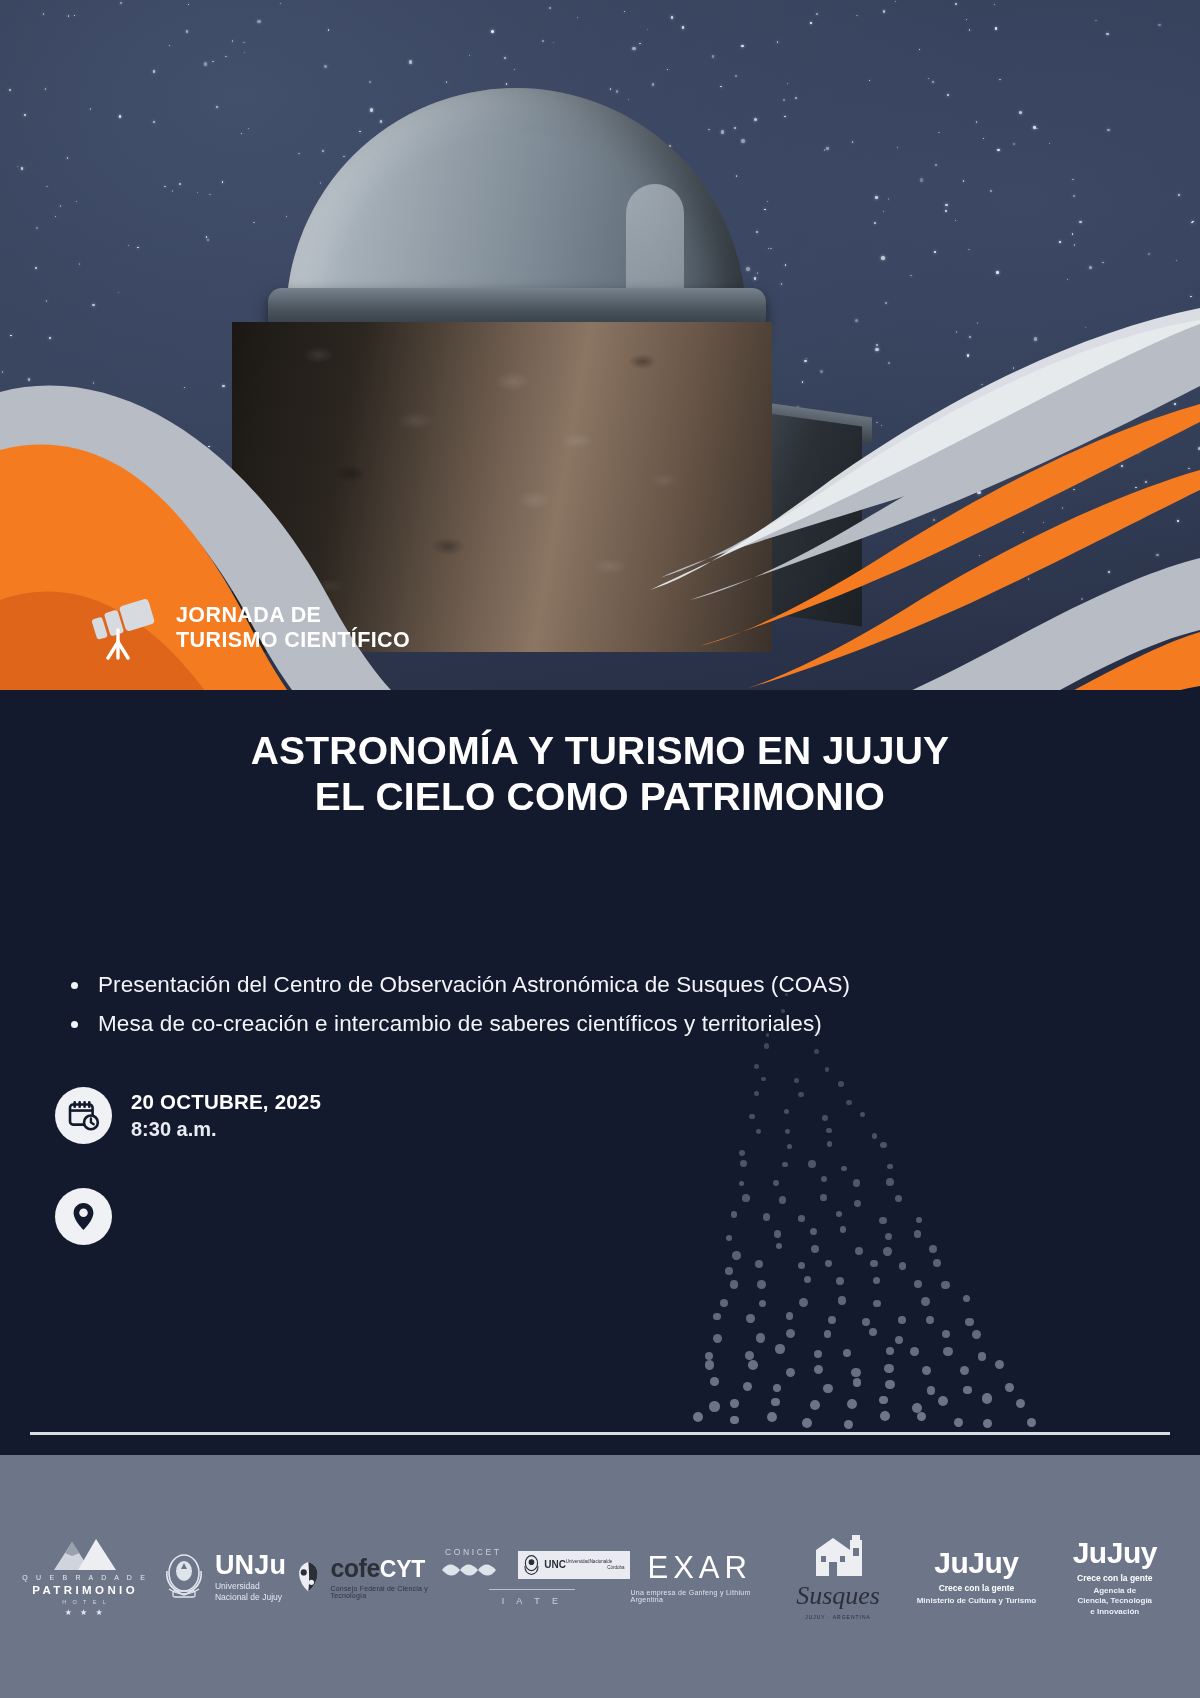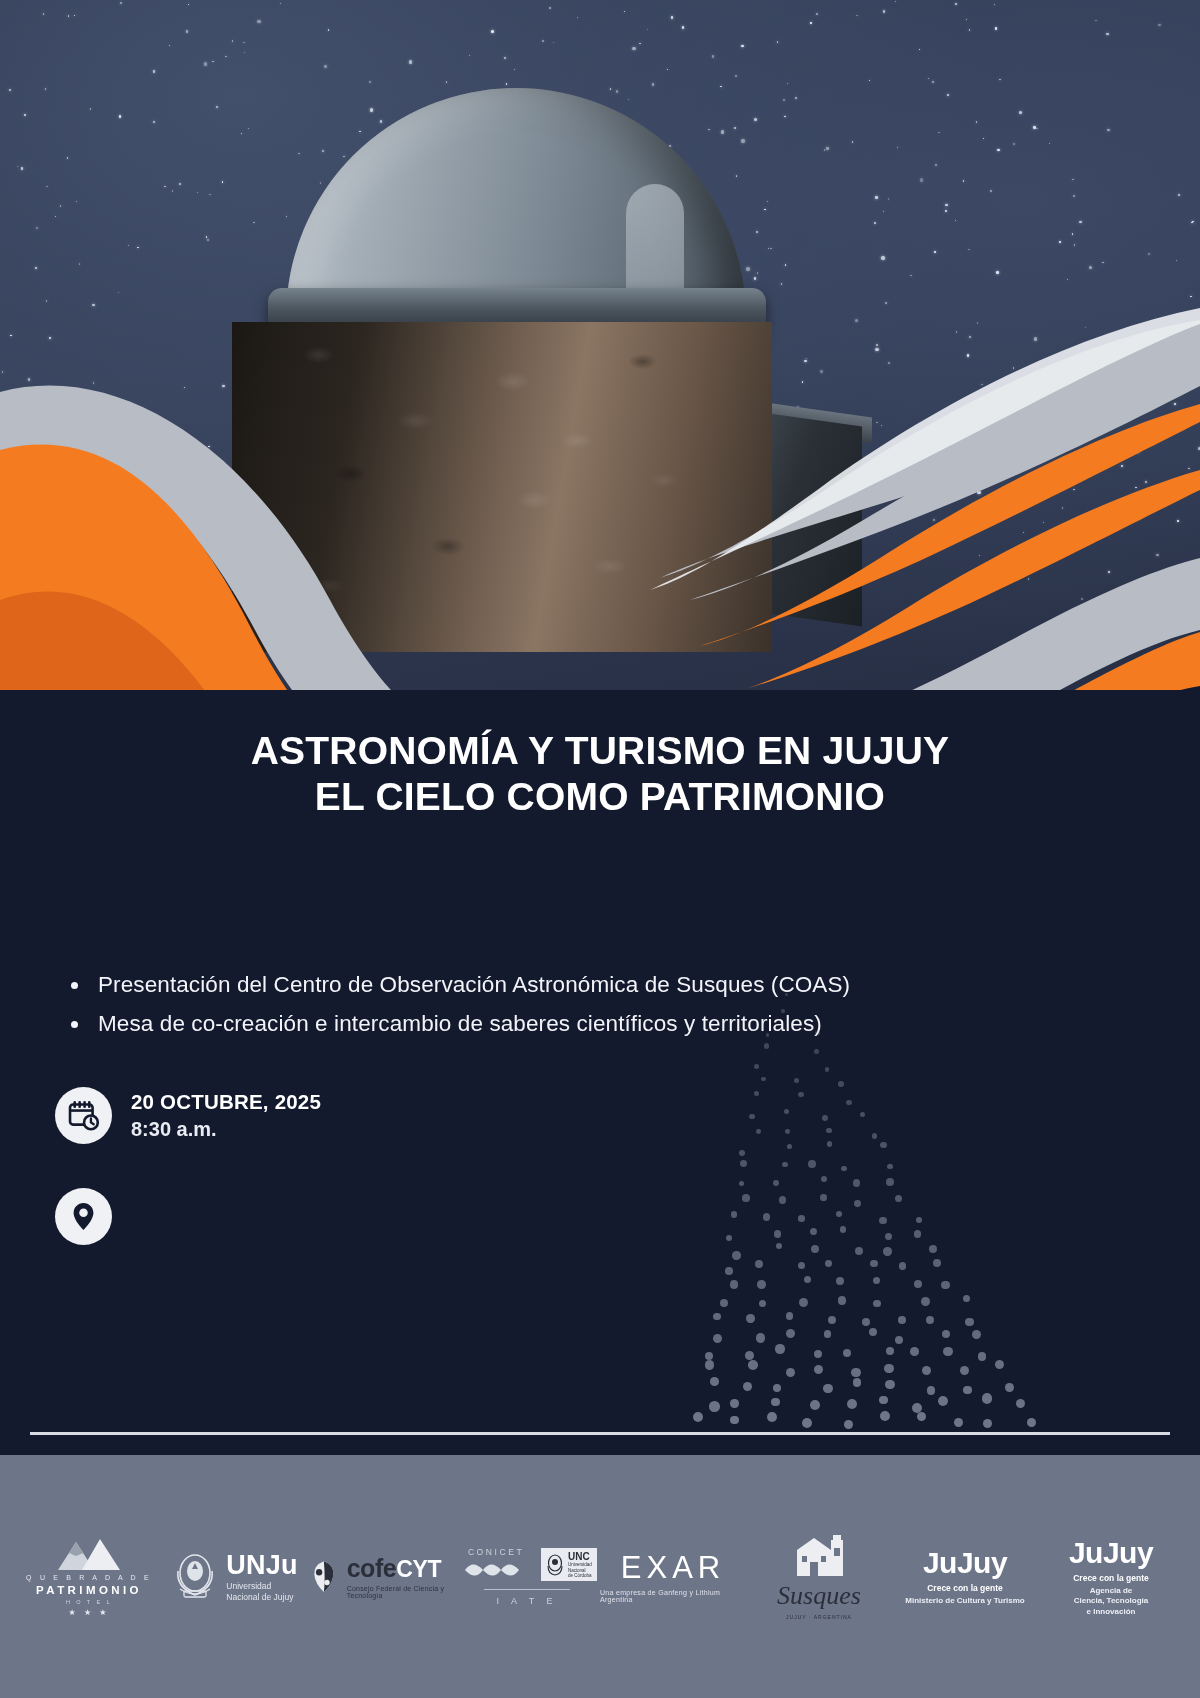--- a/index.html
+++ b/index.html
@@ -786,20 +786,39 @@
       <i style="left:77.3px;top:417.1px;width:9.8px;height:9.8px;opacity:0.85"></i>
       <i style="left:111.6px;top:423.4px;width:10.1px;height:10.1px;opacity:0.85"></i>
       <i style="left:153.5px;top:424.9px;width:9.5px;height:9.5px;opacity:0.85"></i>
       <i style="left:190.2px;top:415.6px;width:10.1px;height:10.1px;opacity:0.85"></i>
       <i style="left:226.6px;top:416.7px;width:9.7px;height:9.7px;opacity:0.85"></i>
       <i style="left:263.5px;top:422.8px;width:9.7px;height:9.7px;opacity:0.85"></i>
       <i style="left:292.7px;top:423.7px;width:9.7px;height:9.7px;opacity:0.85"></i>
       <i style="left:336.9px;top:422.6px;width:9.6px;height:9.6px;opacity:0.85"></i>
     </div>
 
+  <div class="brand">
+    <svg width="74" height="64" viewBox="0 0 74 64">
+      <g fill="#d7dade">
+        <rect x="34" y="6" width="30" height="26" rx="4" transform="rotate(-17 49 19)"></rect>
+        <rect x="19" y="15" width="14" height="24" rx="3" transform="rotate(-17 26 27)"></rect>
+        <rect x="6" y="22" width="11" height="21" rx="3" transform="rotate(-17 11 32)"></rect>
+      </g>
+      <g stroke="#ffffff" stroke-width="3.4" stroke-linecap="round" fill="none">
+        <path d="M30,34 L30,46"></path>
+        <path d="M30,46 L20,62"></path>
+        <path d="M30,46 L40,62"></path>
+        <path d="M30,46 L30,62"></path>
+      </g>
+    </svg>
+    <div class="brand-text">
+      <div>JORNADA DE</div>
+      <div>TURISMO CIENTÍFICO</div>
+    </div>
+  </div>
 
   <h1 class="title">
     <span>ASTRONOMÍA Y TURISMO EN JUJUY</span><br>
     <span>EL CIELO COMO PATRIMONIO</span>
   </h1>
 
   <ul class="bullets">
     <li>Presentación del Centro de Observación Astronómica de Susques (COAS)</li>
     <li>Mesa de co-creación e intercambio de saberes científicos y territoriales)</li>
   </ul>
@@ -893,21 +912,21 @@
           <svg width="78" height="26" viewBox="0 0 78 26">
             <path d="M8 13 q8 -11 18 0 q10 11 18 0 q8 -11 18 0 q-8 11 -18 0 q-10 -11 -18 0 q-8 11 -18 0z" fill="#dfe3ea"></path>
           </svg>
         </div>
         <div class="box">
           <svg width="18" height="22" viewBox="0 0 18 22">
             <ellipse cx="9" cy="9" rx="6.5" ry="8" fill="none" stroke="#2a2e38" stroke-width="1.2"></ellipse>
             <circle cx="9" cy="8" r="3" fill="#2a2e38"></circle>
             <path d="M2 12 q0 8 7 9 q7 -1 7 -9" fill="none" stroke="#2a2e38" stroke-width="1.1"></path>
           </svg>
-          <div style="display:flex;flex-direction:column;align-items:flex-start">
+          <div style="display:flex;flex-direction:row;align-items:flex-start">
             <span class="unc">UNC</span>
             <span class="unct">Universidad</span>
             <span class="unct">Nacional</span>
             <span class="unct">de Córdoba</span>
           </div>
         </div>
       </div>
       <div class="bar"></div>
       <div class="iate">I  A  T  E</div>
     </div>

